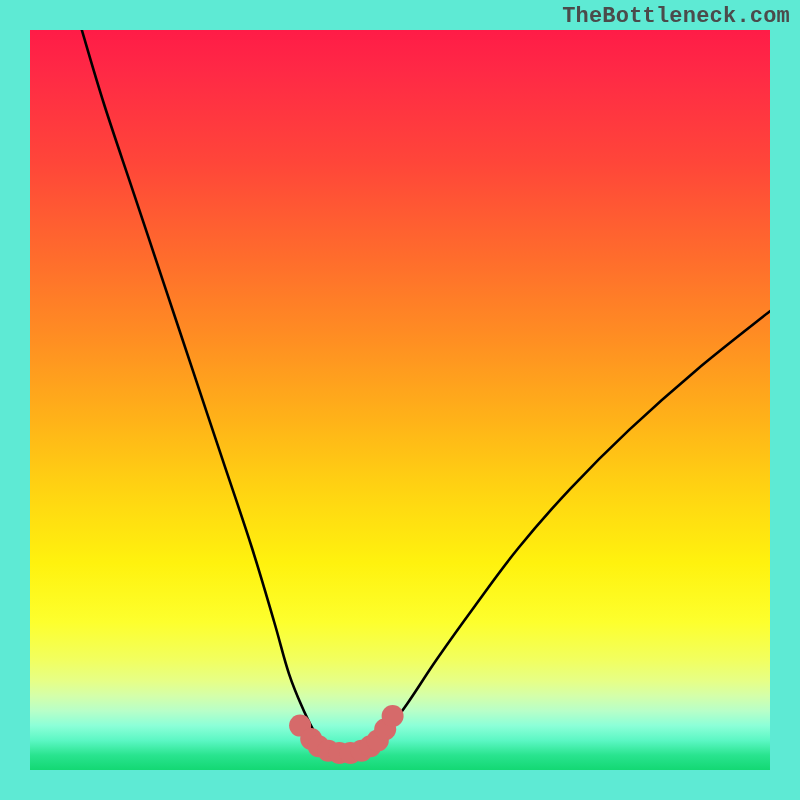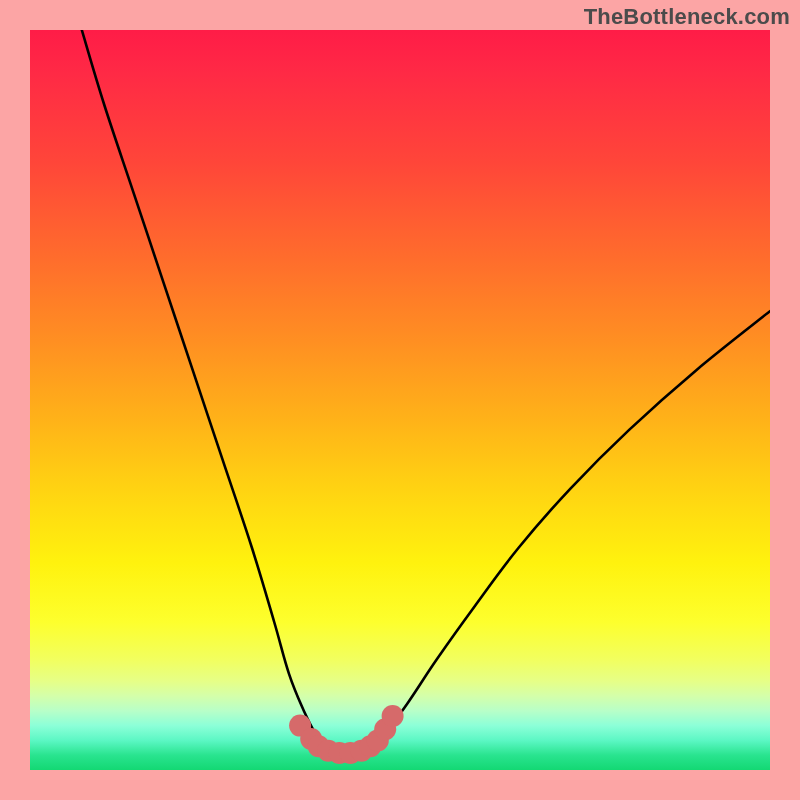--- a/index.html
+++ b/index.html
@@ -8,21 +8,22 @@
     width: 800px;
     height: 800px;
     background: #000;
     font-family: Arial, Helvetica, sans-serif;
     overflow: hidden;
   }
   .frame {
     position: relative;
     width: 800px;
     height: 800px;
-    background: #fca5a5;
+    background: #5eead4;
+    font-family: Liberation Mono, monospace;
   }
   .watermark {
     position: absolute;
     top: 4px;
     right: 10px;
     color: #4b4b4b;
     font-size: 22px;
     font-weight: 600;
     letter-spacing: 0.2px;
     z-index: 5;

